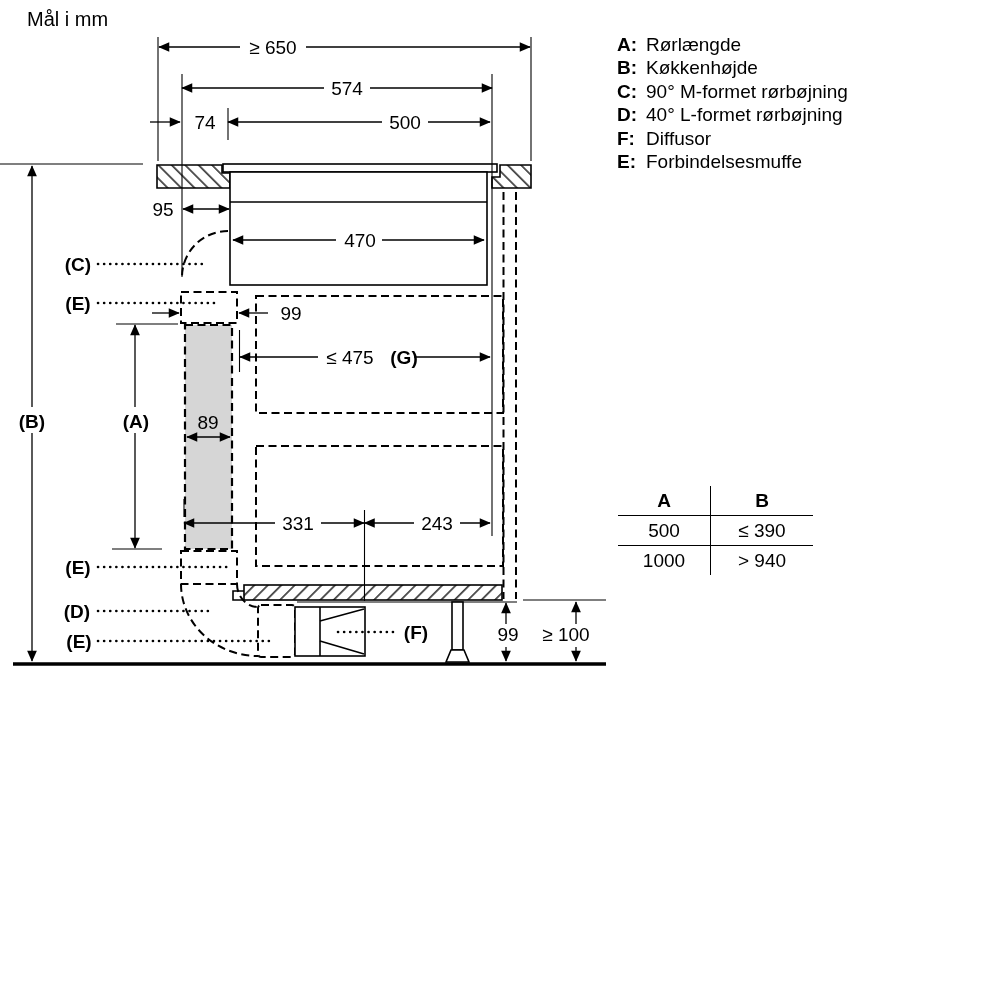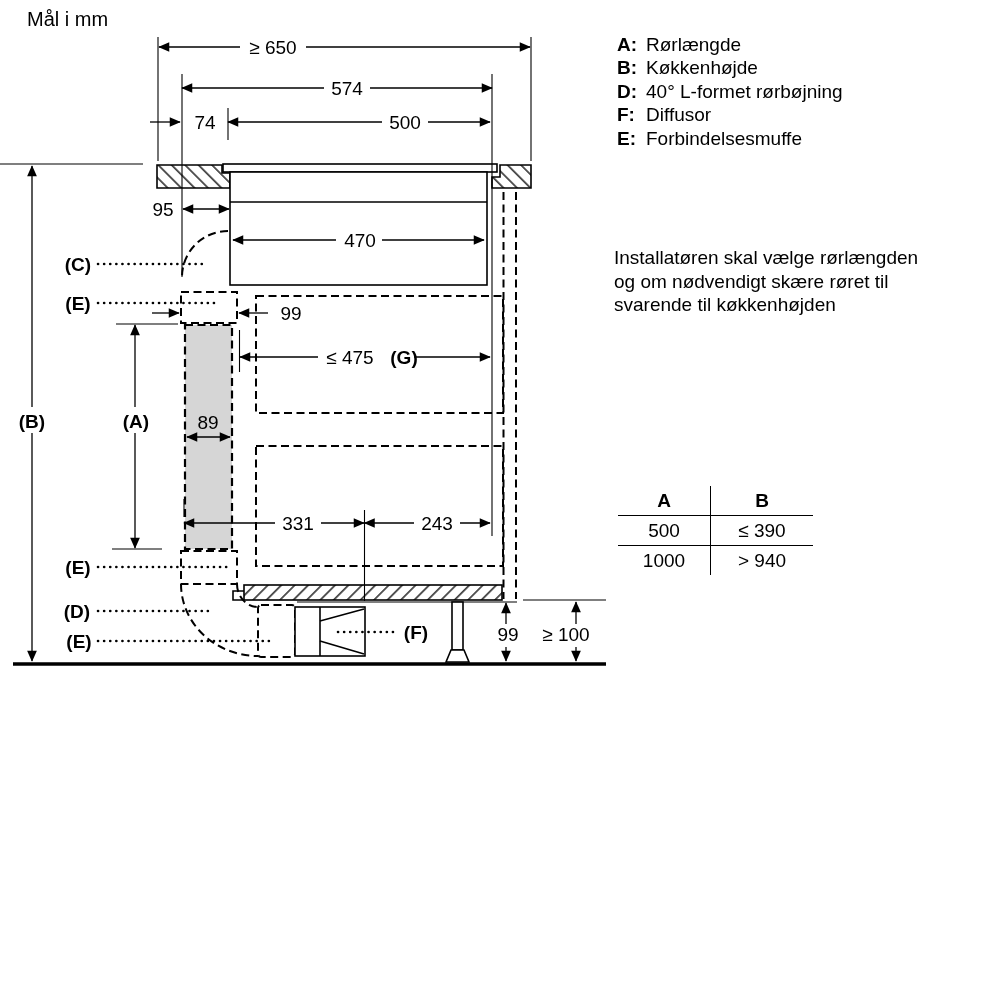--- a/index.html
+++ b/index.html
@@ -34,30 +34,26 @@
 </head>
 <body>
 
 <div class="canvas">
 
   <div class="title">Mål i mm</div>
 
   <div class="legend">
     <div class="legend-row"><span class="lk">A:</span><span>Rørlængde</span></div>
     <div class="legend-row"><span class="lk">B:</span><span>Køkkenhøjde</span></div>
+    <div class="legend-row"><span class="lk">C:</span><span>90° M-formet rørbøjning</span></div>
     <div class="legend-row"><span class="lk">D:</span><span>40° L-formet rørbøjning</span></div>
     <div class="legend-row"><span class="lk">F:</span><span>Diffusor</span></div>
     <div class="legend-row"><span class="lk">E:</span><span>Forbindelsesmuffe</span></div>
   </div>
 
-  <div class="note">
-    <div>Installatøren skal vælge rørlængden</div>
-    <div>og om nødvendigt skære røret til</div>
-    <div>svarende til køkkenhøjden</div>
-  </div>
 
   <div class="dtable">
     <div class="c hd bb">A</div>
     <div class="c hd bb bl">B</div>
     <div class="c bb">500</div>
     <div class="c bb bl">≤ 390</div>
     <div class="c">1000</div>
     <div class="c bl">&gt; 940</div>
   </div>
 

